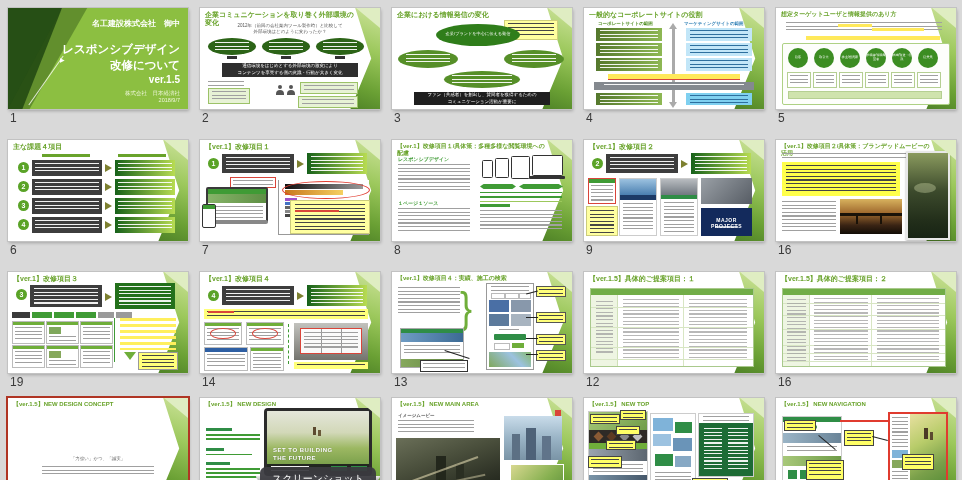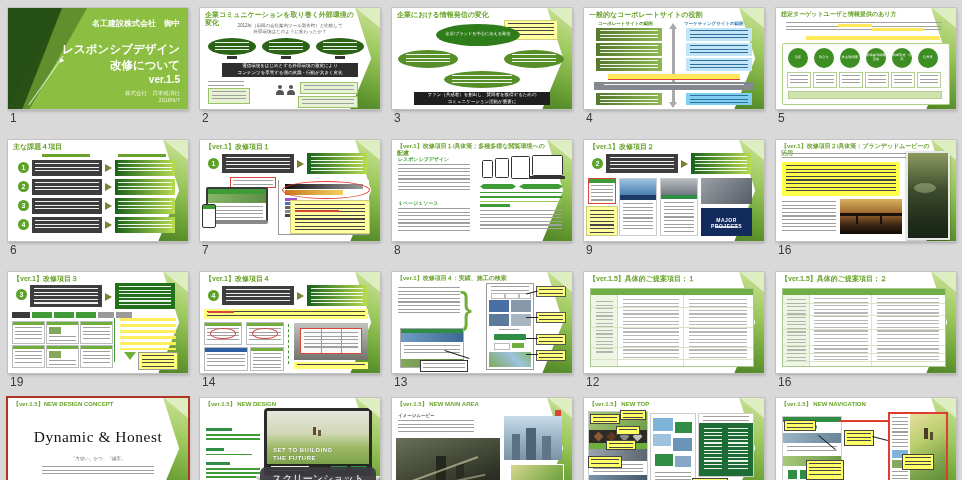--- a/index.html
+++ b/index.html
@@ -507,21 +507,20 @@
       <div class="s" style="left:88px;top:6px;width:1px;bottom:0;background:#d8e6c4"></div>
       <div class="mtx s" style="left:4px;top:10px;width:19px;height:62px;opacity:.75"></div>
       <div class="mtx s" style="left:31px;top:9px;width:54px;height:64px;opacity:.75"></div>
       <div class="mtx s" style="left:94px;top:9px;width:62px;height:64px;opacity:.75"></div>
     </div>
   </div>
   <div class="num" style="left:778px;top:375px">16</div>
 
   <div class="s slide fx sel" style="left:8px;top:398px">
     <div class="st st6">【ver.1.5】NEW DESIGN CONCEPT</div>
-    <div class="s" style="left:0;top:30px;width:100%;text-align:center;font-family:'Liberation Serif',serif;font-size:15.5px;color:#111;letter-spacing:.5px">Dynamic &amp; Honest</div>
     <div class="s" style="left:0;top:58px;width:100%;text-align:center;font-size:4.5px;color:#666">「力強い」かつ、「誠実」</div>
     <div class="s mtx" style="left:34px;top:68px;width:112px;height:9px"></div>
   </div>
 
   <div class="s slide fx" style="left:200px;top:398px">
     <div class="st st6">【ver.1.5】 NEW DESIGN</div>
     <div class="s" style="left:6px;top:30px;width:26px;height:3px;background:#2f8d46"></div>
     <div class="s mtxg" style="left:6px;top:36px;width:54px;height:8px"></div>
     <div class="s" style="left:6px;top:50px;width:18px;height:3px;background:#2f8d46"></div>
     <div class="s mtxg" style="left:6px;top:56px;width:46px;height:4px"></div>

